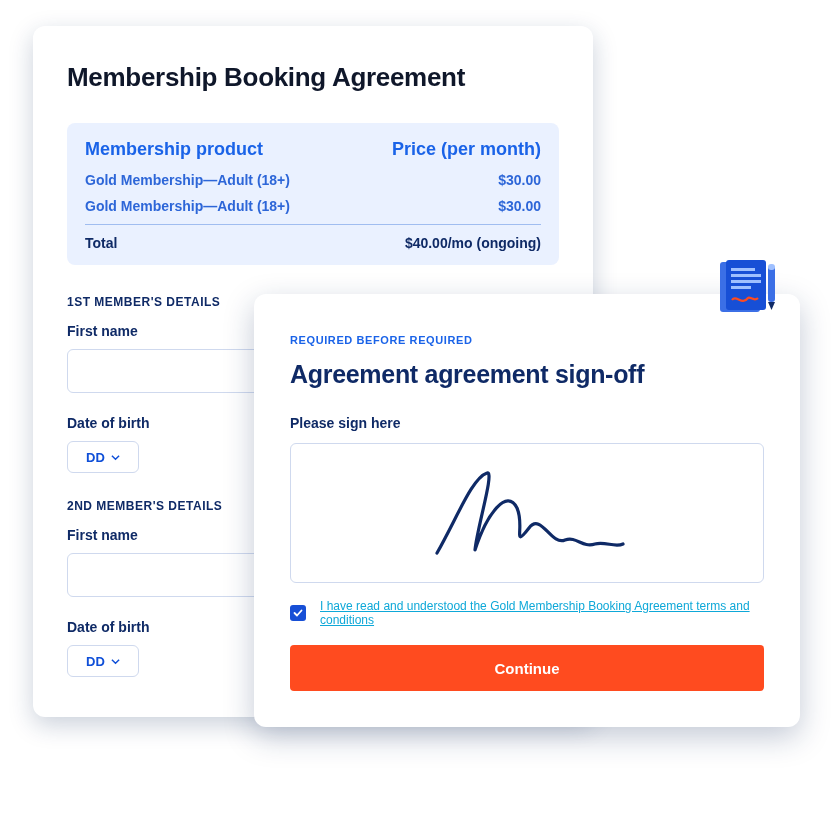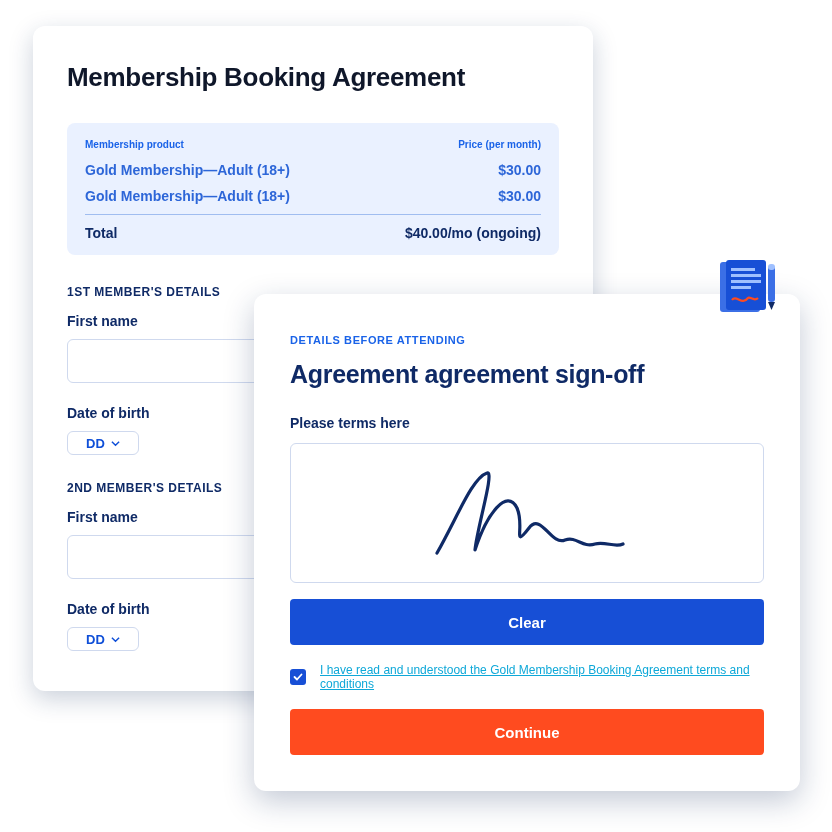--- a/index.html
+++ b/index.html
@@ -17,41 +17,41 @@
   }
   .title-main {
     color: #0f172a; font-weight: 800; font-size: 26px; letter-spacing: -0.3px;
     margin-bottom: 30px;
   }
   .price-box {
     background: #eaf1ff; border-radius: 8px; padding: 16px 18px 14px;
     margin-bottom: 30px;
   }
   .price-head { display: flex; justify-content: space-between; margin-bottom: 12px; }
-  .price-head span { color: #1a63e8; font-weight: 700; font-size: 10px; }
+  .price-head span { color: #1a63e8; font-weight: 700; font-size: 18px; }
   .price-row { display: flex; justify-content: space-between; margin-bottom: 10px; font-weight: bold; }
   .price-row span { color: #2d66d8; font-size: 14px; }
   .price-divider { border: none; border-top: 1px solid #a0bdf0; margin: 6px 0 10px; }
   .price-total { display: flex; justify-content: space-between; }
   .price-total span { color: #0f2a66; font-weight: 800; font-size: 14px; }
 
   .section-label {
     color: #0f2a66; font-weight: 800; font-size: 12px; letter-spacing: 0.5px;
     margin-bottom: 14px;
   }
   .field-label {
     color: #0f2a66; font-weight: 700; font-size: 14px; margin-bottom: 10px;
   }
   .text-input {
     width: 100%; height: 44px; border: 1px solid #cfd9ee; border-radius: 6px;
     background: #fff; margin-bottom: 22px; padding: 0 12px; font-size: 14px;
   }
   .dob-row { display: flex; gap: 12px; margin-bottom: 26px; }
   .dob-select {
-    width: 72px; height: 24px; border: 1px solid #cfd9ee; border-radius: 6px;
+    width: 72px; height: 32px; border: 1px solid #cfd9ee; border-radius: 6px;
     background: #fff; display: flex; align-items: center; justify-content: center;
     gap: 6px; cursor: pointer;
   }
   .dob-select .txt { color: #0f4fd8; font-weight: 700; font-size: 13px; }
   .chev { width: 9px; height: 9px; }
 
   
   .card-front {
     position: absolute; left: 254px; top: 294px;
     width: 546px; background: #fff;
@@ -158,33 +158,30 @@
     <rect x="17" y="8" width="24" height="3" fill="#9fc0ff"></rect>
     <rect x="17" y="14" width="30" height="3" fill="#9fc0ff"></rect>
     <rect x="17" y="20" width="30" height="3" fill="#9fc0ff"></rect>
     <rect x="17" y="26" width="20" height="3" fill="#9fc0ff"></rect>
     <path d="M18 40 C22 34, 28 46, 34 38 C36 36, 40 42, 44 38" fill="none" stroke="#ff4b1f" stroke-width="2.2"></path>
     <rect x="54" y="6" width="7" height="36" rx="3" fill="#3b6fe6"></rect>
     <polygon points="54,42 61,42 57.5,50" fill="#0f2a66"></polygon>
     <rect x="54" y="4" width="7" height="6" rx="3" fill="#9fc0ff"></rect>
   </svg>
 
-  <div class="over-label">DETAILS BEFORE ATTENDING</div>
+  <div class="over-label">REQUIRED BEFORE REQUIRED</div>
   <h2 class="front-title">Agreement agreement sign-off</h2>
-  <div class="sign-label">Please terms here</div>
+  <div class="sign-label">Please sign here</div>
 
   <div class="sign-box">
     <svg width="220" height="110" viewBox="0 0 220 110">
       <path d="M20 95 C 40 60, 55 20, 70 15 C 78 12, 60 70, 58 92 C 70 55, 90 30, 100 50 C 108 68, 95 92, 112 70 C 124 54, 134 88, 148 82 C 160 78, 165 90, 178 86 C 188 83, 198 90, 206 86" fill="none" stroke="#0f2a66" stroke-width="3.2" stroke-linecap="round" stroke-linejoin="round"></path>
     </svg>
   </div>
 
-  <button class="btn btn-clear">
-    <span>Clear</span>
-  </button>
 
   <div class="consent">
     <div class="check">
       <svg width="10" height="10" viewBox="0 0 10 10">
         <path d="M1.5 5 L4 7.5 L8.5 2.5" fill="none" stroke="#fff" stroke-width="1.8" stroke-linecap="round" stroke-linejoin="round"></path>
       </svg>
     </div>
     <a href="#">I have read and understood the Gold Membership Booking Agreement terms and conditions</a>
   </div>
 

